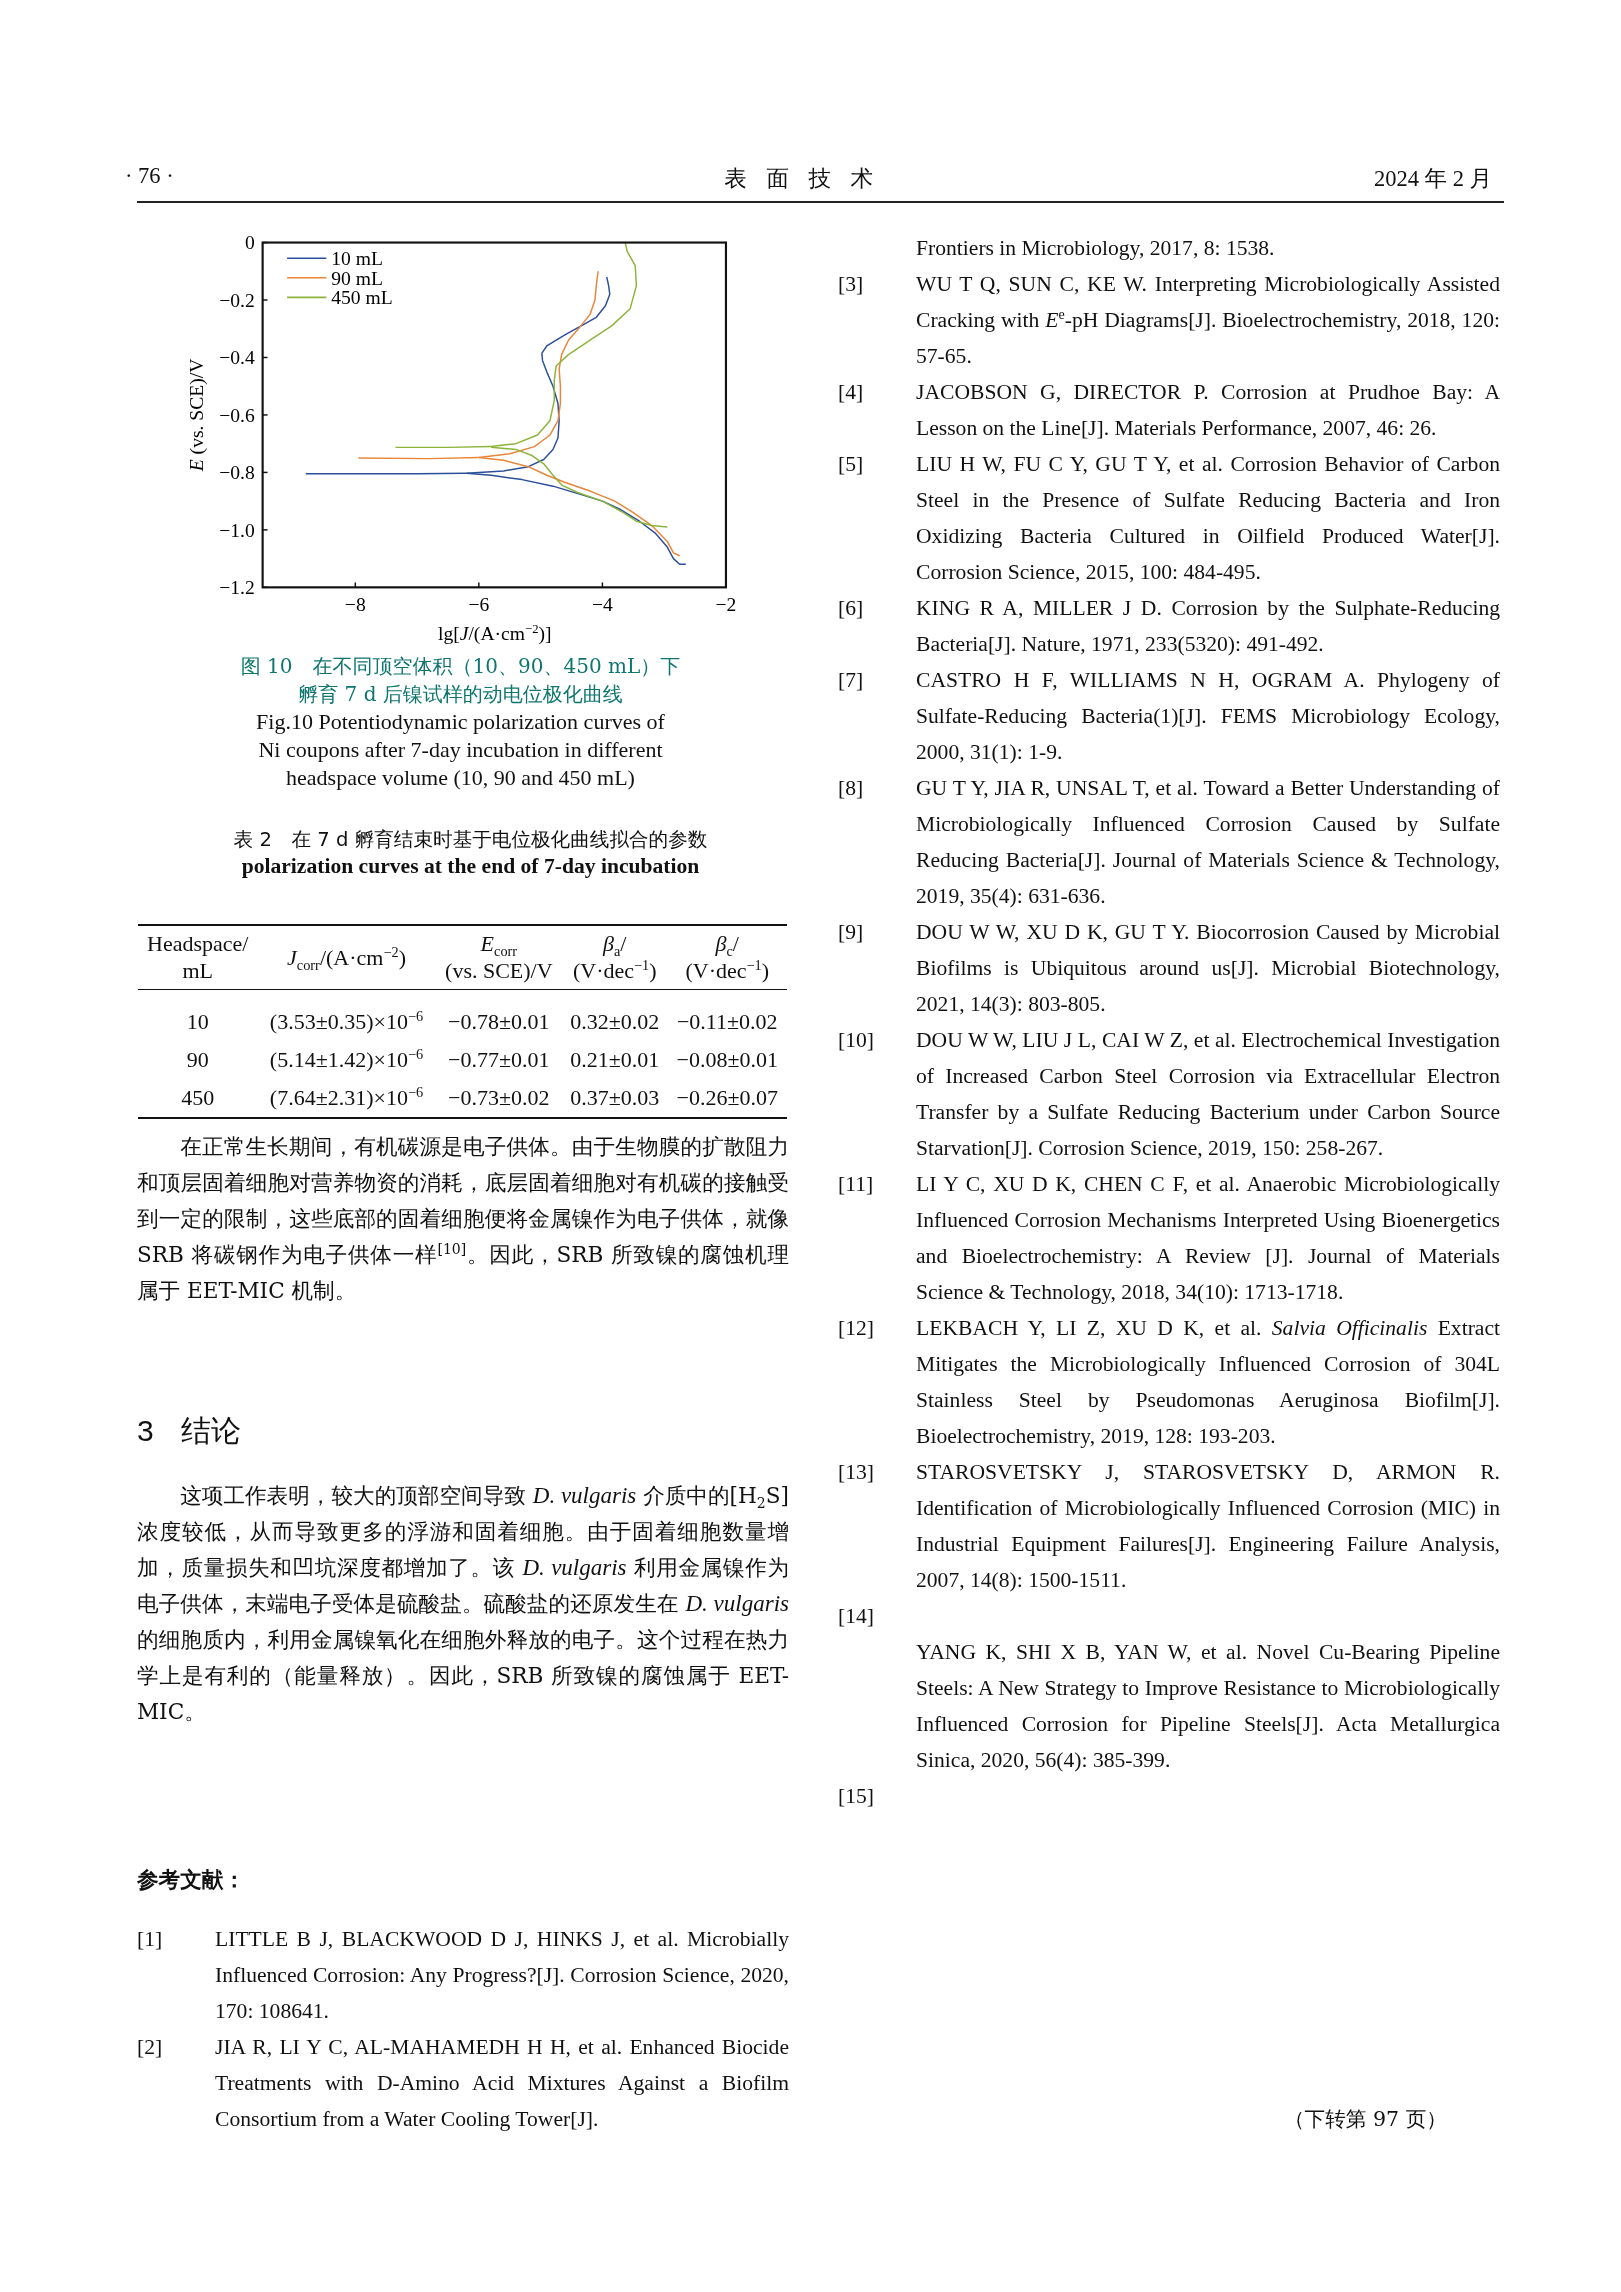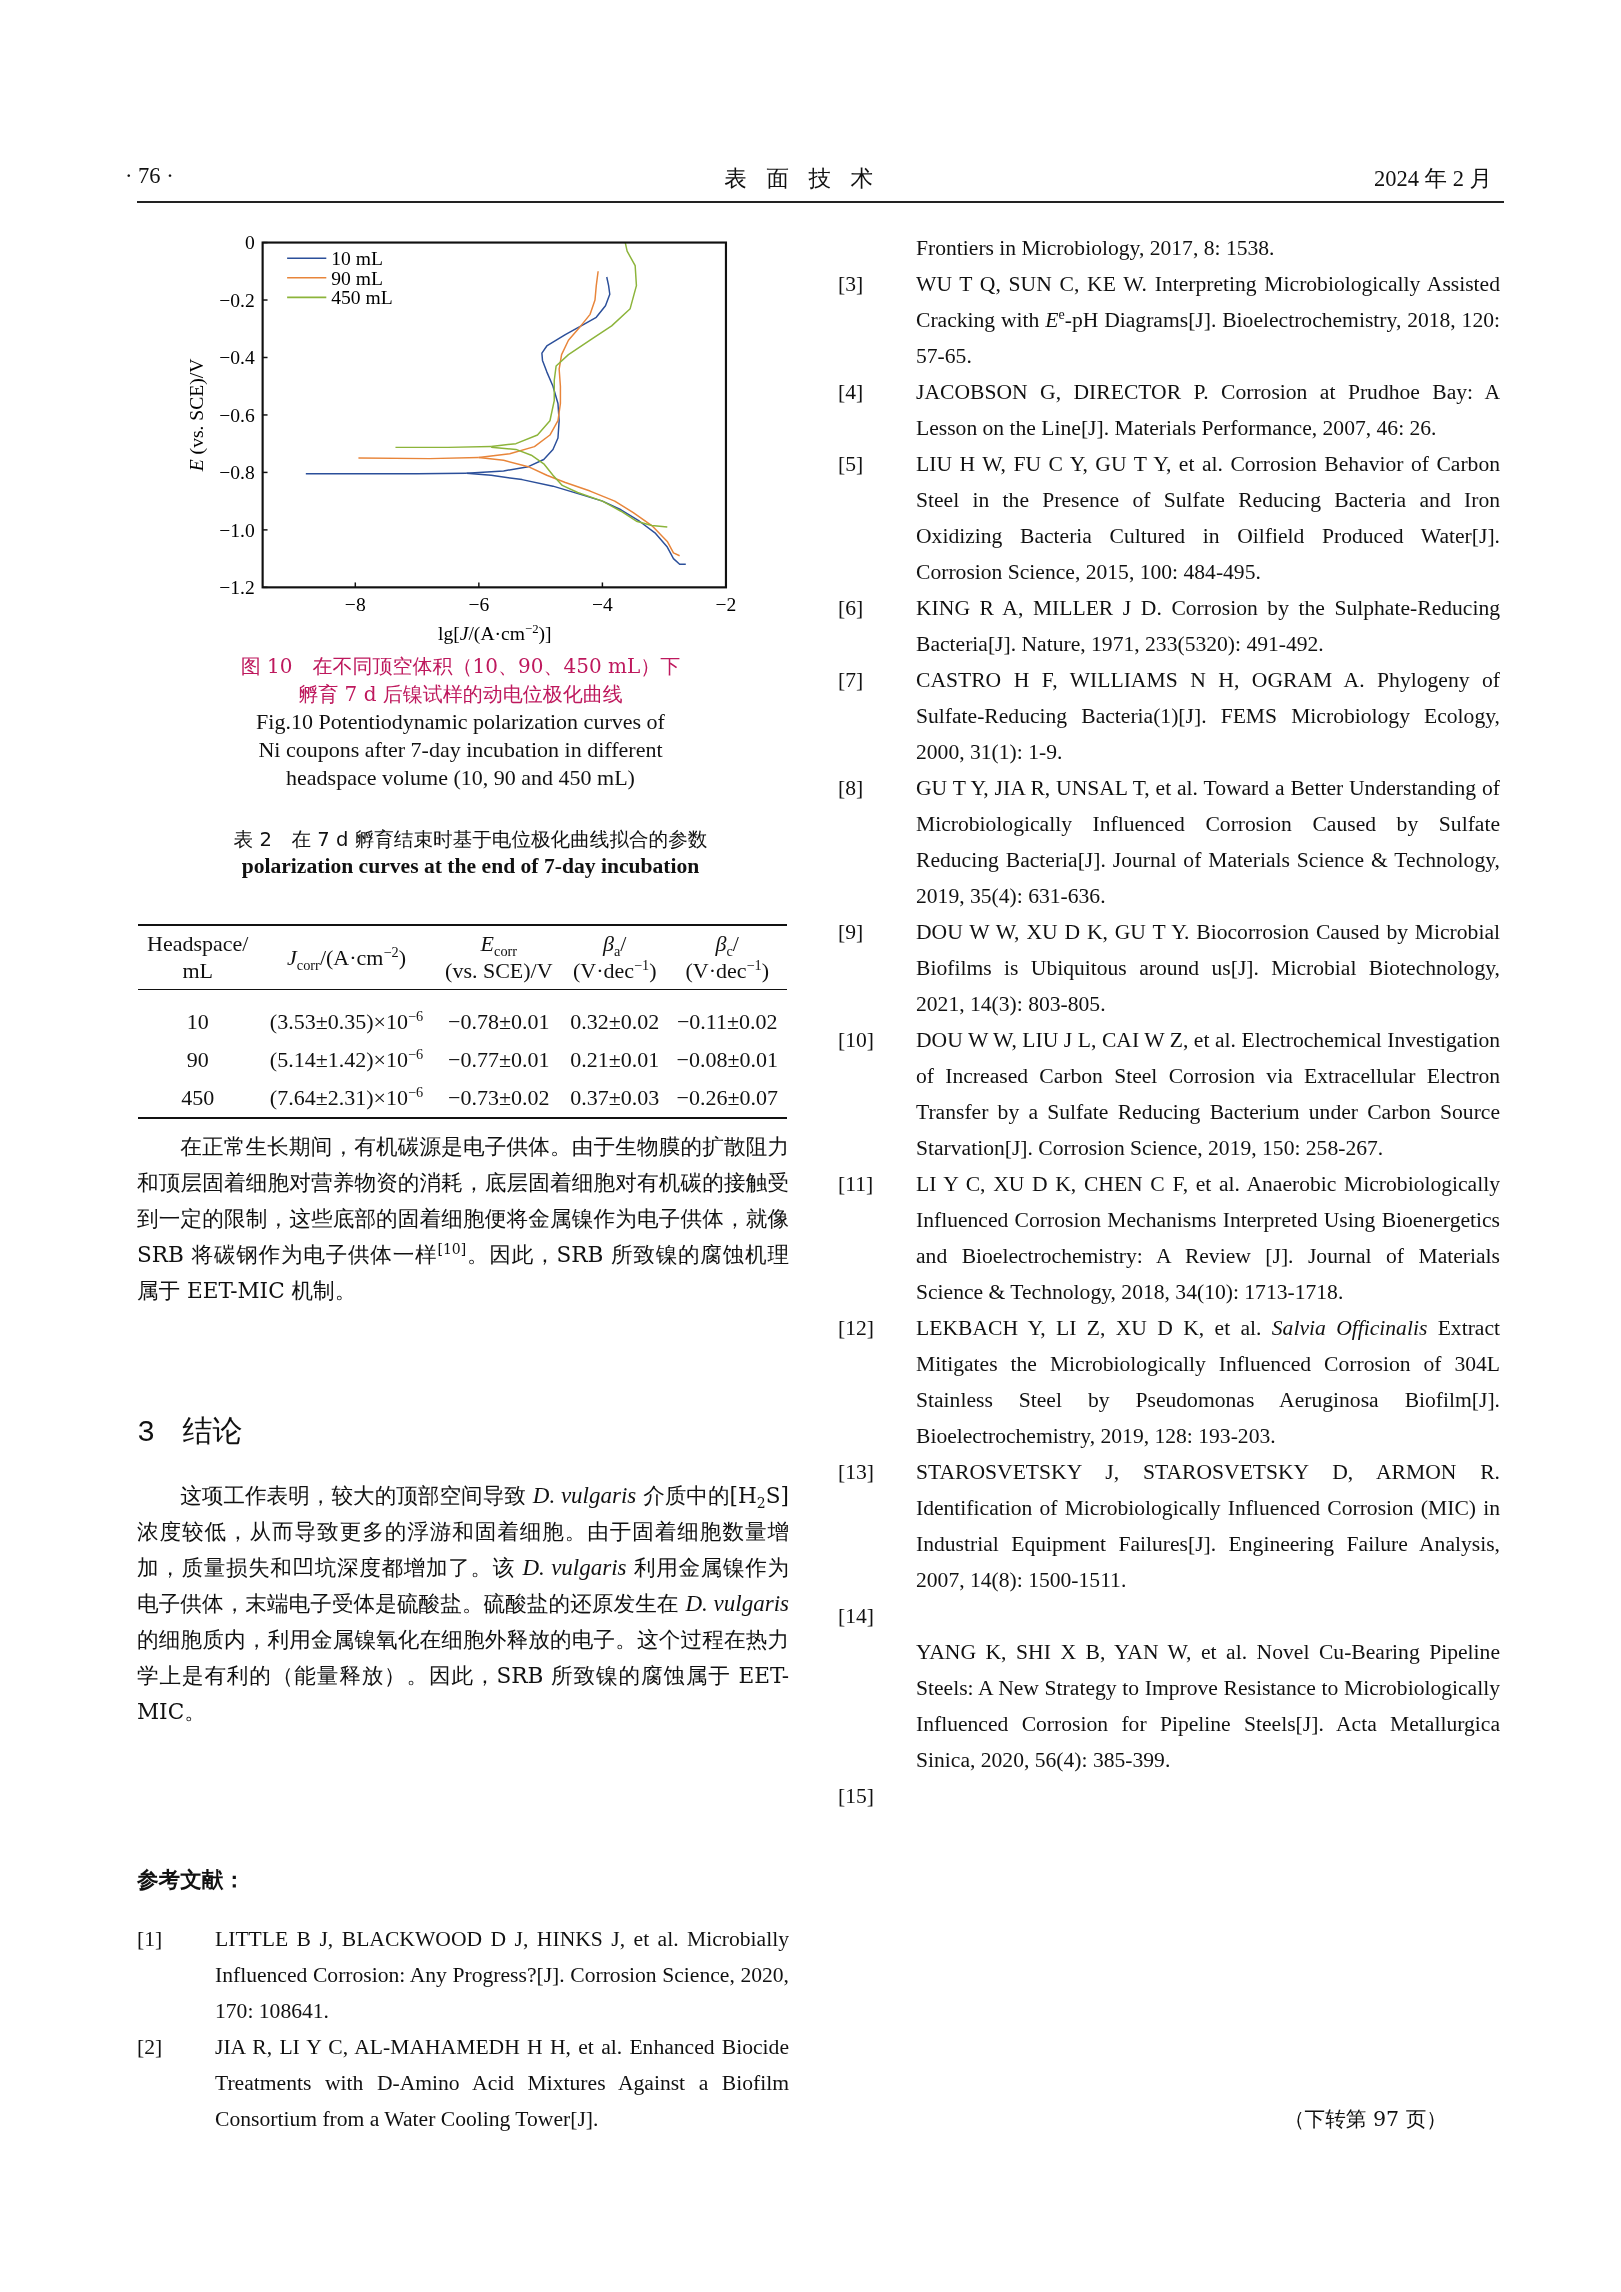--- a/index.html
+++ b/index.html
@@ -6,37 +6,37 @@
   body { width: 1621px; height: 2293px; position: relative; font-family: "Liberation Serif", "DejaVu Serif", serif; color: #111; overflow: hidden; }
   .header { position: absolute; left: 125px; top: 157px; width: 1367px; height: 39px; font-size: 22.5px; }
   .header .pg { position: absolute; left: 0; top: 5.9px; }
   .header .jt { position: absolute; left: 0; width: 100%; text-align: center; top: 5.9px; letter-spacing: 19.6px; }
   .header .dt { position: absolute; right: 0; top: 5.9px; }
   .hr { position: absolute; left: 137px; top: 201px; width: 1367px; height: 2px; background: #222; }
   .rcol { position: absolute; left: 838px; top: 230px; width: 662px; }
 
   #chart { position: absolute; left: 137px; top: 221px; width: 647px; height: 431px; }
   .fig-cap { position: absolute; left: 137px; top: 652px; width: 647px; text-align: center; font-size: 22px; line-height: 28px; }
-  .fig-cap .cn { font-family: "DejaVu Serif", serif; font-size: 20px; color: #be185d; }
+  .fig-cap .cn { font-family: "DejaVu Serif", serif; font-size: 20px; color: #0f766e; }
 
   .tab-cap { position: absolute; left: 137px; top: 826px; width: 667px; text-align: center; font-size: 21.6px; line-height: 27.4px; }
   .tab-cap .cn { font-family: "DejaVu Sans", sans-serif; font-weight: normal; font-size: 19.6px; }
   .tab-cap .en { font-weight: bold; font-size: 21.6px; }
 
   table.fit { position: absolute; left: 138px; top: 924px; width: 649px; border-collapse: collapse; font-size: 22px; }
   table.fit th, table.fit td { text-align: center; font-weight: normal; padding: 0 2px; white-space: nowrap; }
   table.fit thead tr { border-top: 2.5px solid #111; border-bottom: 1.5px solid #111; }
   table.fit thead th { line-height: 27.4px; padding-top: 3.9px; padding-bottom: 3.9px; }
   table.fit tbody td { height: 38px; }
   table.fit tbody tr:first-child td { padding-top: 13px; margin-top: 42px; }
   table.fit tbody tr:last-child { border-bottom: 2.5px solid #111; }
 
   .para { position: absolute; font-size: 23px; line-height: 36px; text-align: justify; }
   .para p { margin: 0; text-indent: 2em; font-family: "DejaVu Serif", serif; font-size: 21.6px; }
-  .sec-h { position: absolute; left: 137px; top: 1411px; font-family: Liberation Mono, monospace; font-size: 30px; }
+  .sec-h { position: absolute; left: 137px; top: 1411px; font-family: Liberation Sans, sans-serif; font-size: 30px; }
   .sec-h .num { margin-right: 27.4px; }
   .refs-h { position: absolute; left: 137px; top: 1865px; font-family: Liberation Mono, monospace; font-weight: bold; font-size: 21.6px; }
 
   .refs { font-size: 21.6px; line-height: 36px; }
   .ref { position: relative; padding-left: 78px; text-align: justify; }
   .ref .rn { position: absolute; left: 0; top: 0; }
   .ref .cn { font-family: "DejaVu Serif", serif; font-size: 20px; }
   .cont { position: absolute; left: 1284px; top: 2105px; font-family: "DejaVu Serif", serif; font-size: 20.6px; }
   sup, sub { font-size: 65%; line-height: 0; }
   i { font-style: italic; }

